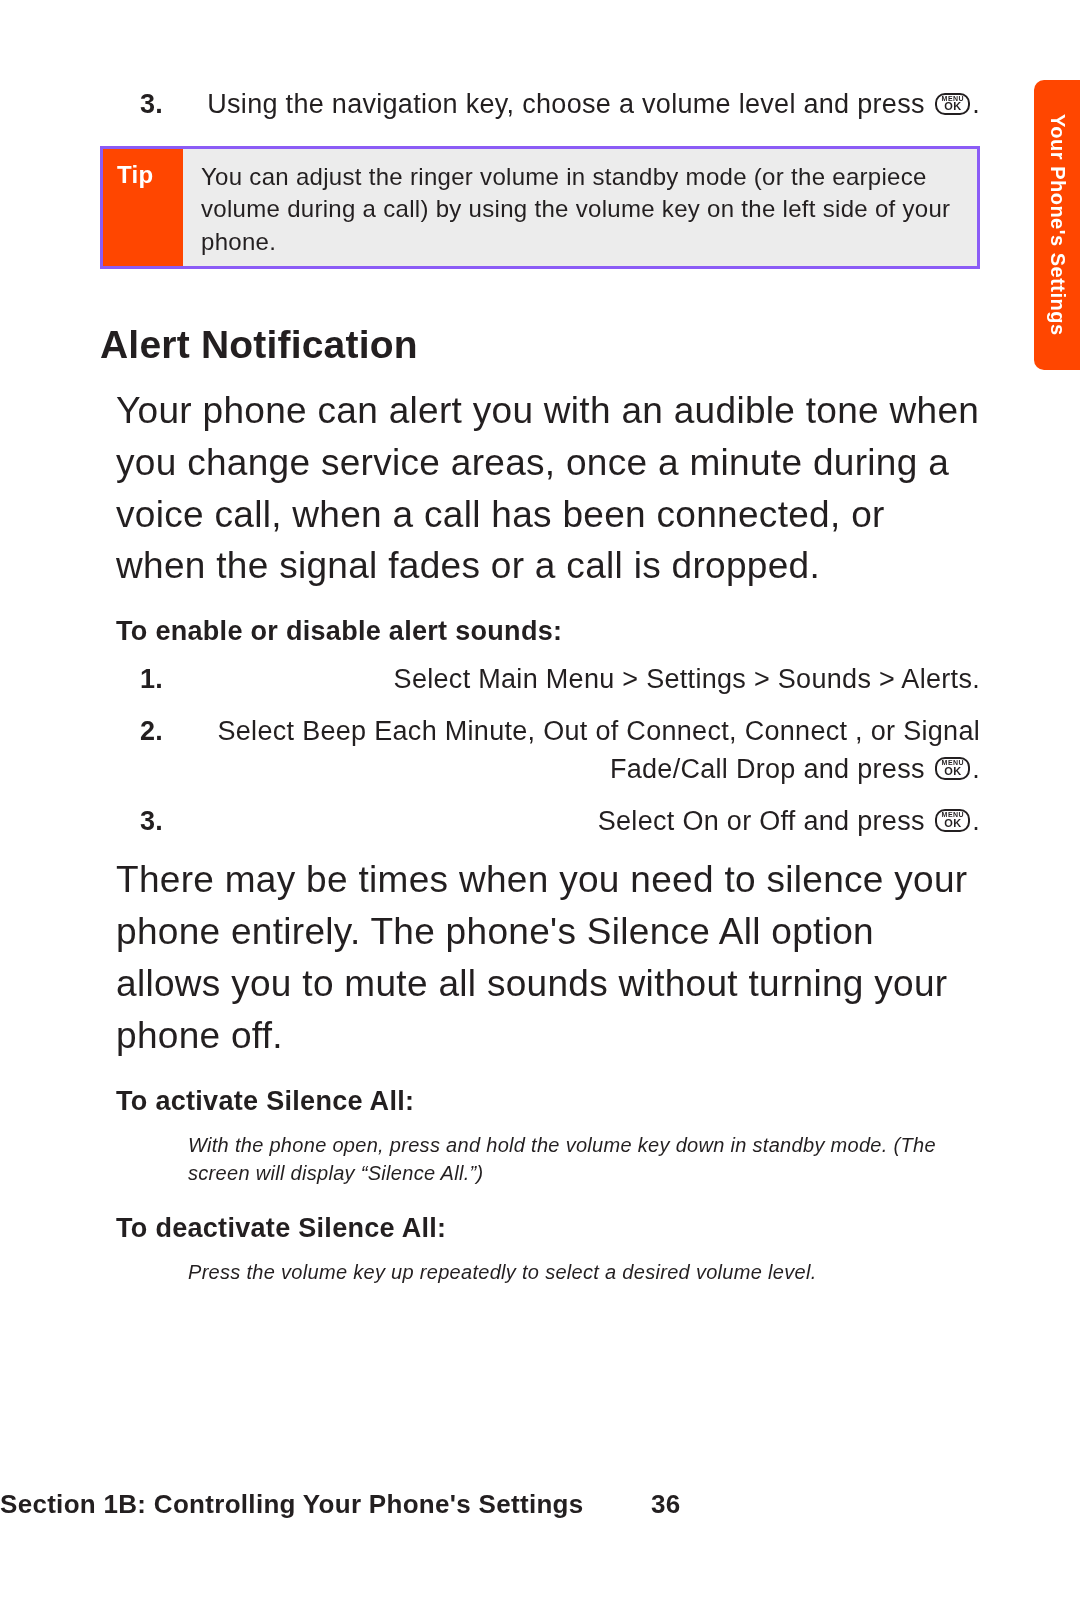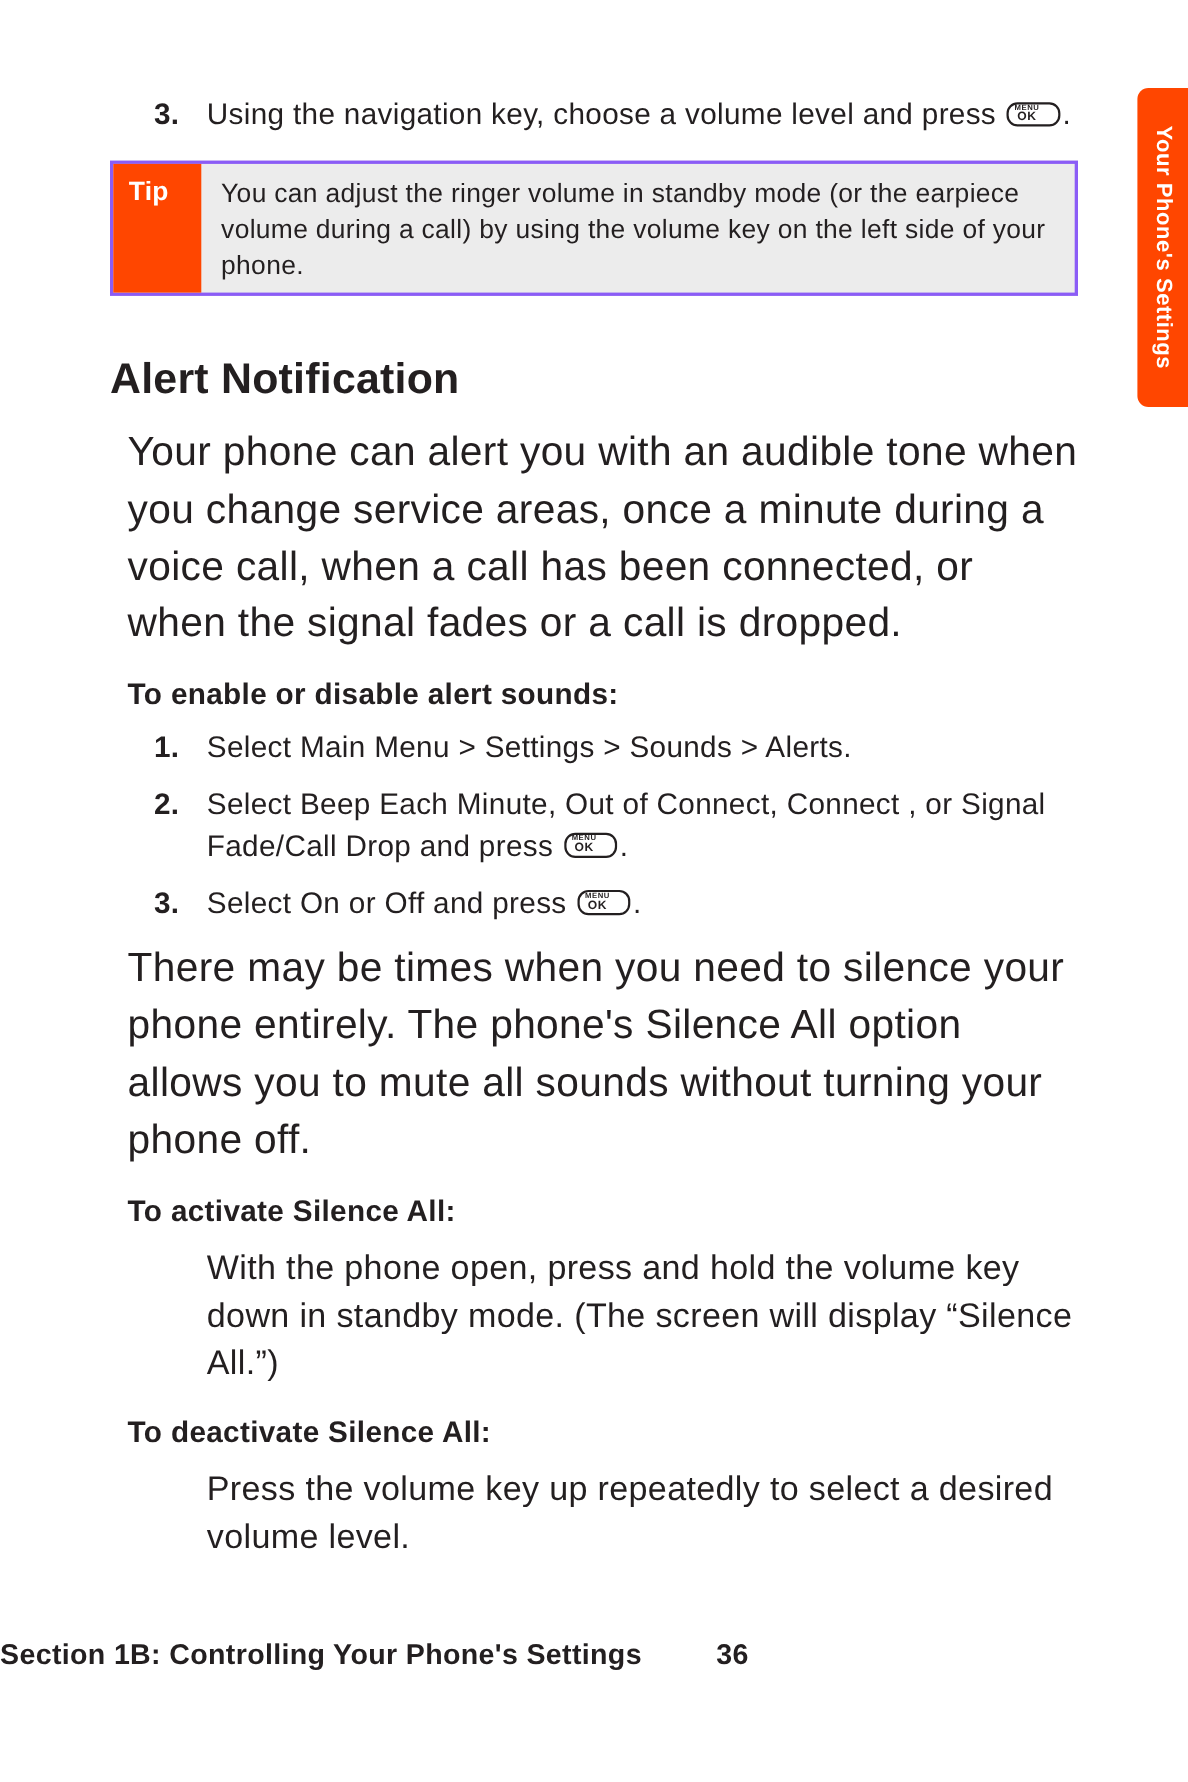--- a/index.html
+++ b/index.html
@@ -51,21 +51,21 @@
     font-size: 27px;
     line-height: 1.4;
     margin-bottom: 14px;
     padding-left: 40px;
   }
   .num-item .num {
     font-weight: 700;
     width: 48px;
     flex: none;
   }
-  .num-item .txt { flex: 1; }
+  .num-item .txt { flex: 1; text-align: right; }
   
   .tip-box {
     margin: 22px 0 0 0;
     border: 3px solid #8b5cf6;
     background: #ececec;
     display: flex;
     width: 100%;
     box-sizing: border-box;
   }
   .tip-label {
@@ -96,24 +96,25 @@
     margin: 0 0 24px 0;
     padding: 0 0 0 16px;
   }
   p.subhead {
     font-size: 27px;
     font-weight: 700;
     margin: 10px 0 14px 0;
     padding-left: 16px;
   }
   p.indent-body {
-    font-size: 31px;
+    font-size: 20px;
     line-height: 1.4;
     margin: 0 0 26px 0;
     padding-left: 88px;
+    font-style: italic;
   }
   .b { font-weight: 400; }
   
   .footer {
     position: absolute;
     bottom: 100px;
     left: 0;
     width: 1080px;
     font-size: 26px;
     font-weight: 700;
@@ -122,21 +123,21 @@
   .footer .pn  { display: inline-block; margin-left: 60px; }
   
   .key {
     display: inline-flex;
     flex-direction: column;
     align-items: center;
     justify-content: center;
     vertical-align: middle;
     border: 2px solid #231f20;
     border-radius: 10px;
-    padding: 1px 17px 2px 5px;
+    padding: 1px 4px 2px 5px;
     line-height: 0.8;
     font-weight: 700;
     font-family: Arial, sans-serif;
     position: relative;
     top: -2px;
     margin: 0 2px;
     background: #fff;
   }
   .key .l1 { font-size: 7px; letter-spacing: 0.5px; }
   .key .l2 { font-size: 11px; letter-spacing: 0.5px; margin-top: 1px; }

